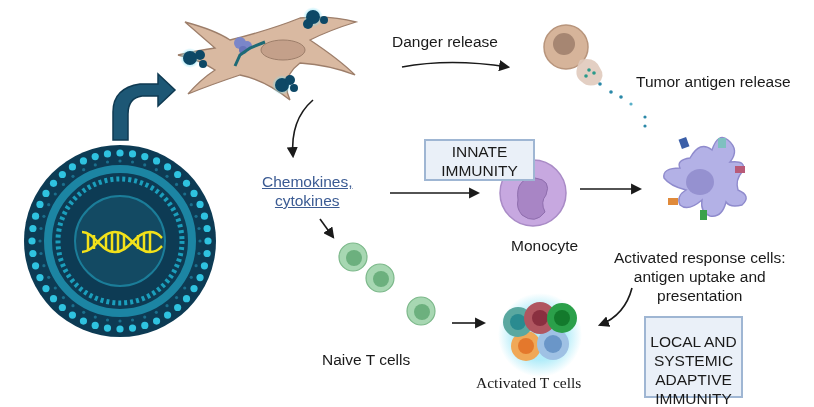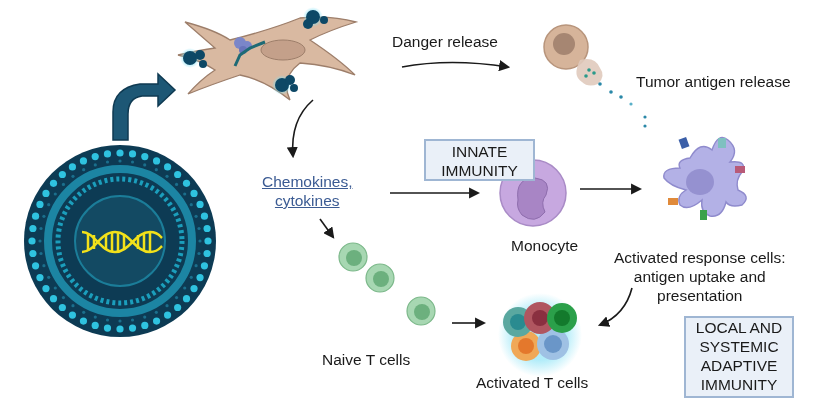--- a/index.html
+++ b/index.html
@@ -221,20 +221,20 @@
 
 <div class="lbl" style="left:392px;top:32px;">Danger release</div>
 <div class="lbl" style="left:636px;top:72px;text-align:right;">Tumor antigen release</div>
 <div class="lbl blue" style="left:262px;top:172px;white-space:pre;">Chemokines,
 cytokines</div>
 <div class="lbl" style="left:511px;top:236px;">Monocyte</div>
 <div class="lbl" style="left:614px;top:248px;white-space:pre;">Activated response cells:
 antigen uptake and
 presentation</div>
 <div class="lbl" style="left:322px;top:343px;margin-top:7px;">Naive T cells</div>
-<div class="lbl" style="left:476px;top:373px;">Activated T cells</div>
+<div class="lbl" style="left:476px;top:373px;font-family:Liberation Serif, serif;">Activated T cells</div>
 
 <div class="box" style="left:424px;top:99px;width:111px;height:42px;padding-top:1px;white-space:pre;margin-top:40px;">INNATE
 IMMUNITY</div>
-<div class="box" style="left:644px;top:316px;width:110px;height:82px;padding-top:0;white-space:pre;margin-left:40px;">LOCAL AND
+<div class="box" style="left:644px;top:316px;width:99px;height:82px;padding-top:14px;white-space:pre;">LOCAL AND
 SYSTEMIC
 ADAPTIVE
 IMMUNITY</div>
 
 </body></html>

